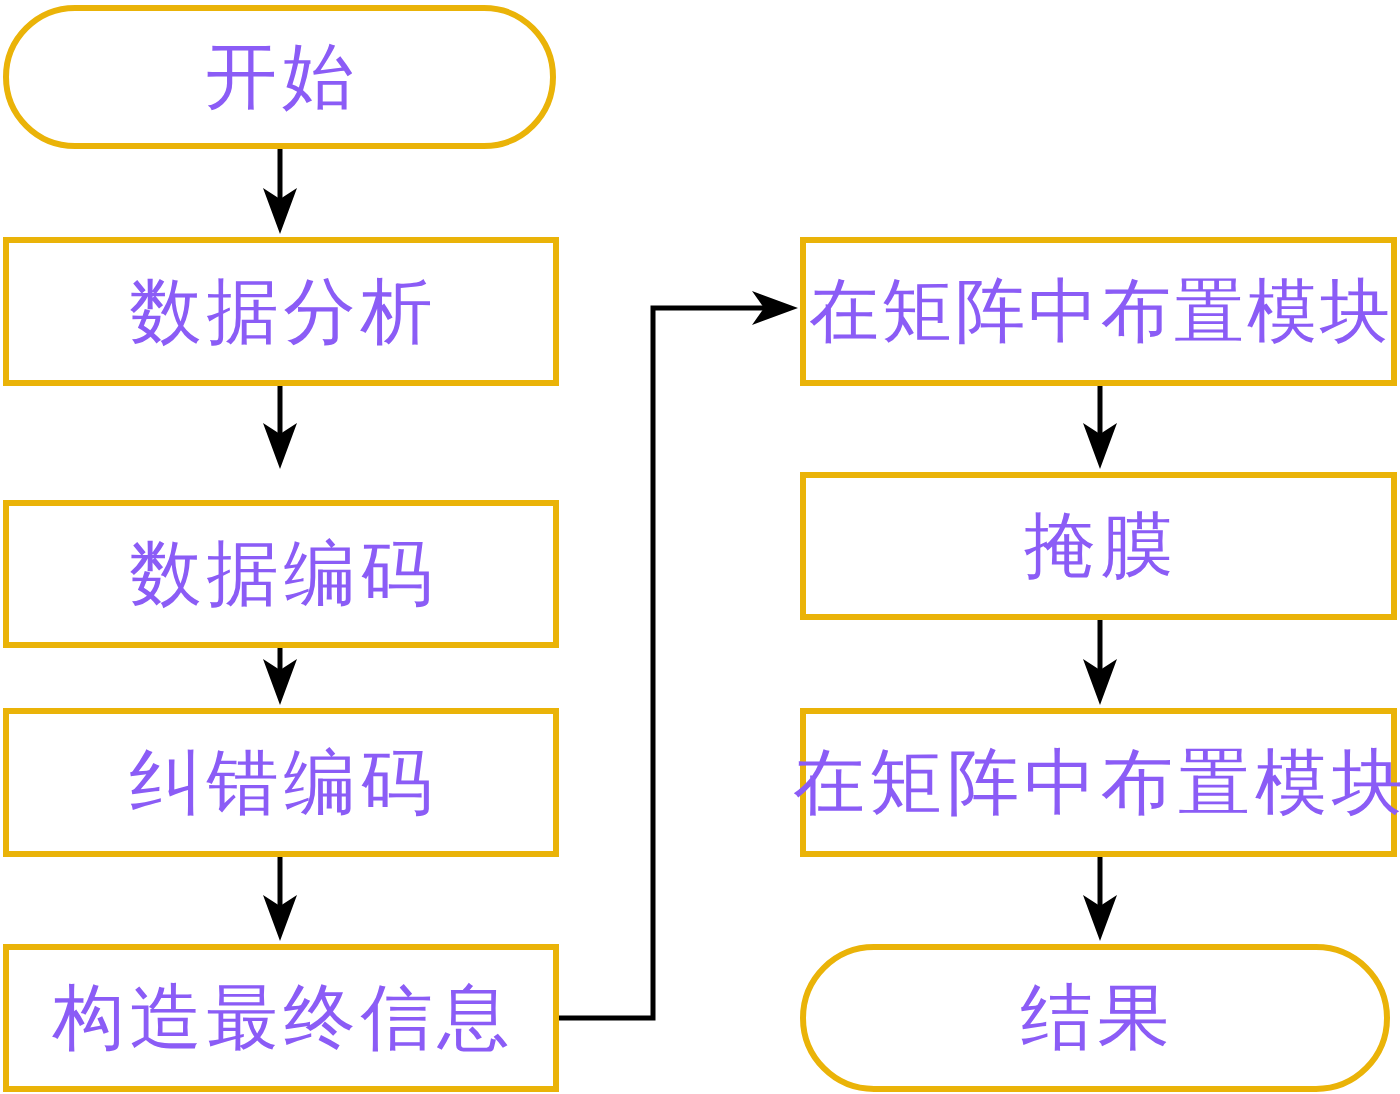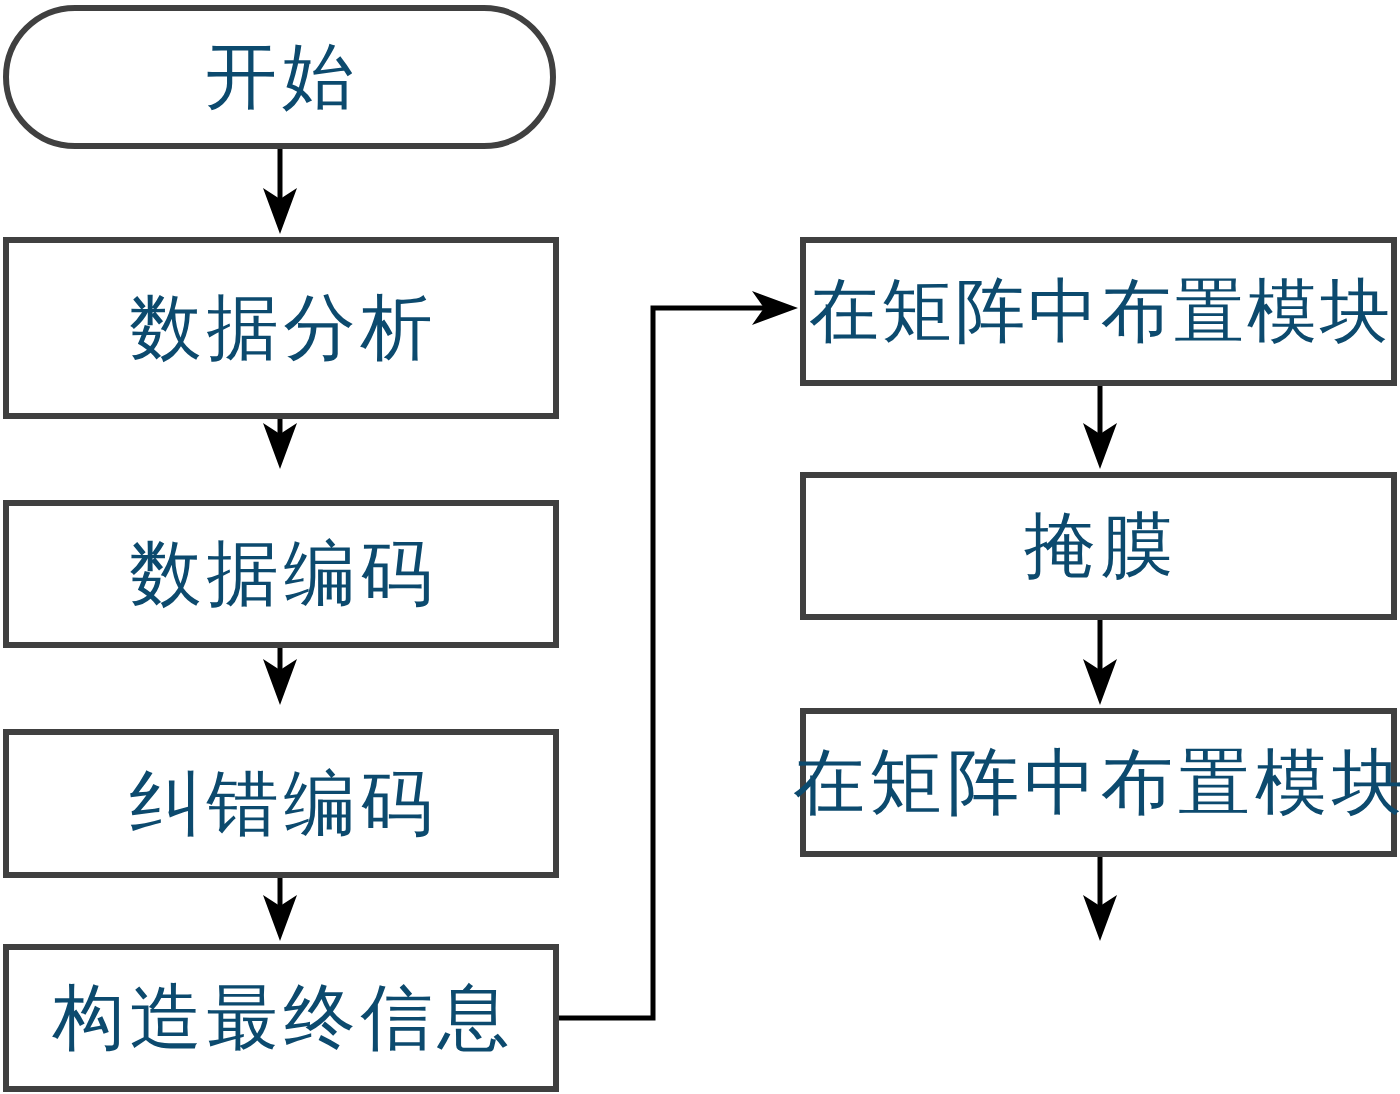--- a/index.html
+++ b/index.html
@@ -28,26 +28,26 @@
     stroke-width: 5;
     fill: none;
   }
   .edges-layer polygon {
     fill: #000000;
     stroke: none;
   }
   .node {
     position: absolute;
     box-sizing: border-box;
-    border: 6px solid #404040;
+    border: 6px solid #eab308;
     background: #ffffff;
     display: flex;
     align-items: center;
     justify-content: center;
-    color: #0c4a6e;
+    color: #8b5cf6;
     font-size: 72px;
     letter-spacing: 5px;
     line-height: 1;
     white-space: nowrap;
   }
   .node .label {
     padding-left: 5px; 
   }
   .terminator {
     border-radius: 80px;
@@ -98,42 +98,45 @@
     <g>
       <line x1="1100" y1="855" x2="1100" y2="907"></line>
       <polygon points="1100,941 1083,895 1100,906 1117,895"></polygon>
     </g>
   </svg>
 
   <div class="node terminator" style="left:3px; top:5px; width:553px; height:144px;">
     <span class="label">开始</span>
   </div>
 
-  <div class="node" style="left:3px; top:237px; width:556px; height:182px;">
+  <div class="node" style="left:3px; top:237px; width:556px; height:149px;">
     <span class="label">数据分析</span>
   </div>
 
   <div class="node" style="left:3px; top:472px; width:556px; height:148px;margin-top:28px;">
     <span class="label">数据编码</span>
   </div>
 
-  <div class="node" style="left:3px; top:708px; width:556px; height:149px;margin-top:21px;">
+  <div class="node" style="left:3px; top:708px; width:556px; height:149px;">
     <span class="label">纠错编码</span>
   </div>
 
   <div class="node" style="left:3px; top:944px; width:556px; height:148px;">
     <span class="label">构造最终信息</span>
   </div>
 
   <div class="node" style="left:800px; top:237px; width:597px; height:149px; font-size:70px; letter-spacing:3px;">
     <span class="label">在矩阵中布置模块</span>
   </div>
 
   <div class="node" style="left:800px; top:472px; width:597px; height:148px;">
     <span class="label">掩膜</span>
   </div>
 
   <div class="node" style="left:800px; top:708px; width:597px; height:149px;">
     <span class="label">在矩阵中布置模块</span>
   </div>
 
+  <div class="node terminator" style="left:800px; top:944px; width:590px; height:148px;">
+    <span class="label">结果</span>
+  </div>
 
 </div>
 
 </body></html>

